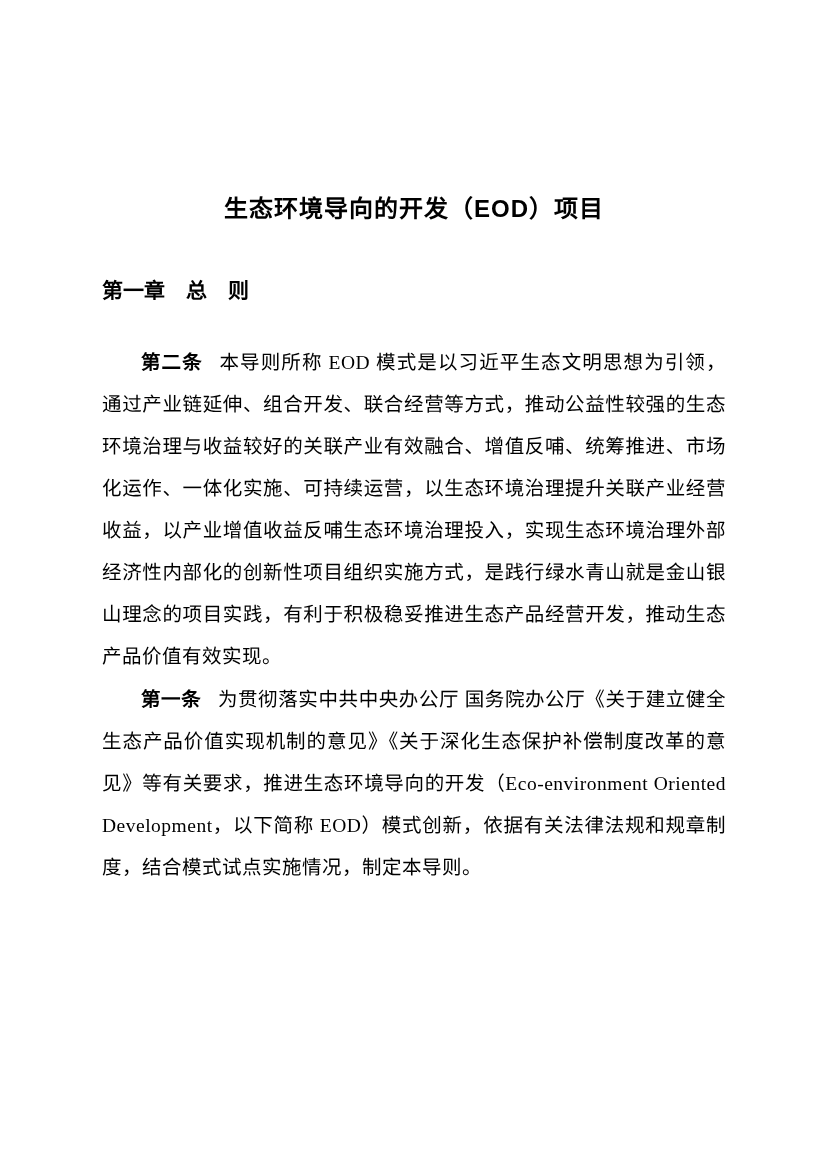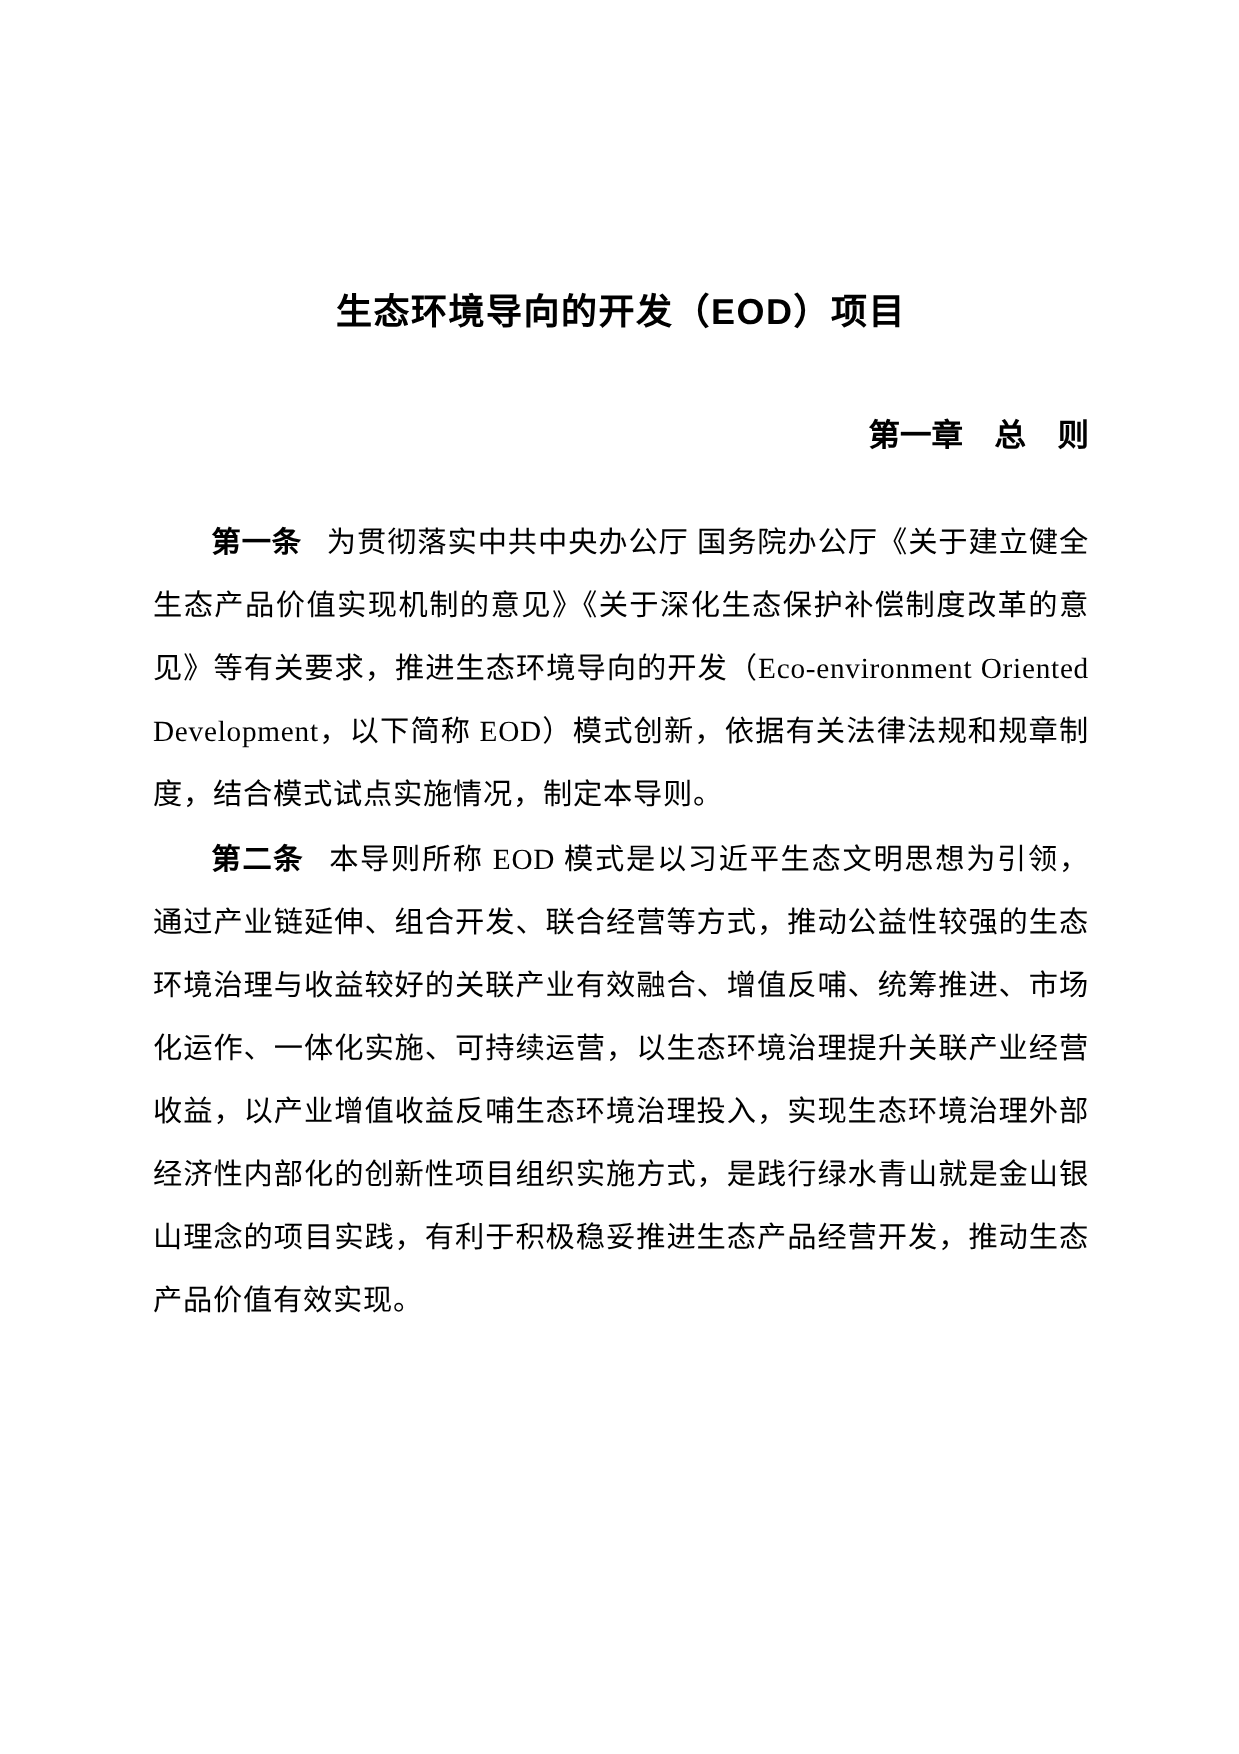--- a/index.html
+++ b/index.html
@@ -23,21 +23,21 @@
     font-family: "Liberation Sans", "DejaVu Sans", sans-serif;
     font-weight: bold;
     font-size: 24px;
     line-height: 47px;
     color: #000000;
   }
   .doc-title .title-line-1 { letter-spacing: 1px; }
   .doc-title .title-line-2 { letter-spacing: 6px; }
   .chapter-heading {
     margin-top: 46px;
-    text-align: right;
+    text-align: left;
     font-family: "Liberation Sans", "DejaVu Sans", sans-serif;
     font-weight: bold;
     font-size: 21px;
     line-height: 26px;
     white-space: pre-wrap;
     color: #000000;
   }
   .body-text {
     margin-top: 37px;
     font-size: 19.5px;
@@ -74,24 +74,24 @@
   <div class="content">
 
     <div class="doc-title">
       <div class="title-line-1">生态环境导向的开发（EOD）项目</div>
     </div>
 
     <div class="chapter-heading">第一章　总　则</div>
 
     <div class="body-text">
       <p class="article-para">
-        <span class="article-label">第一条</span><span>为贯彻落实中共中央办公厅 国务院办公厅《关于建立健全生态产品价值实现机制的意见》《关于深化生态保护补偿制度改革的意见》等有关要求，推进生态环境导向的开发（Eco-environment Oriented Development，以下简称 EOD）模式创新，依据有关法律法规和规章制度，结合模式试点实施情况，制定本导则。</span>
+        <span class="article-label">第二条</span><span>本导则所称 EOD 模式是以习近平生态文明思想为引领，通过产业链延伸、组合开发、联合经营等方式，推动公益性较强的生态环境治理与收益较好的关联产业有效融合、增值反哺、统筹推进、市场化运作、一体化实施、可持续运营，以生态环境治理提升关联产业经营收益，以产业增值收益反哺生态环境治理投入，实现生态环境治理外部经济性内部化的创新性项目组织实施方式，是践行绿水青山就是金山银山理念的项目实践，有利于积极稳妥推进生态产品经营开发，推动生态产品价值有效实现。</span>
       </p>
       <p class="article-para">
-        <span class="article-label">第二条</span><span>本导则所称 EOD 模式是以习近平生态文明思想为引领，通过产业链延伸、组合开发、联合经营等方式，推动公益性较强的生态环境治理与收益较好的关联产业有效融合、增值反哺、统筹推进、市场化运作、一体化实施、可持续运营，以生态环境治理提升关联产业经营收益，以产业增值收益反哺生态环境治理投入，实现生态环境治理外部经济性内部化的创新性项目组织实施方式，是践行绿水青山就是金山银山理念的项目实践，有利于积极稳妥推进生态产品经营开发，推动生态产品价值有效实现。</span>
+        <span class="article-label">第一条</span><span>为贯彻落实中共中央办公厅 国务院办公厅《关于建立健全生态产品价值实现机制的意见》《关于深化生态保护补偿制度改革的意见》等有关要求，推进生态环境导向的开发（Eco-environment Oriented Development，以下简称 EOD）模式创新，依据有关法律法规和规章制度，结合模式试点实施情况，制定本导则。</span>
       </p>
     </div>
 
   </div>
 
   <div class="page-footer">
     <span>—</span>
     <span>4</span>
     <span>—</span>
   </div>

